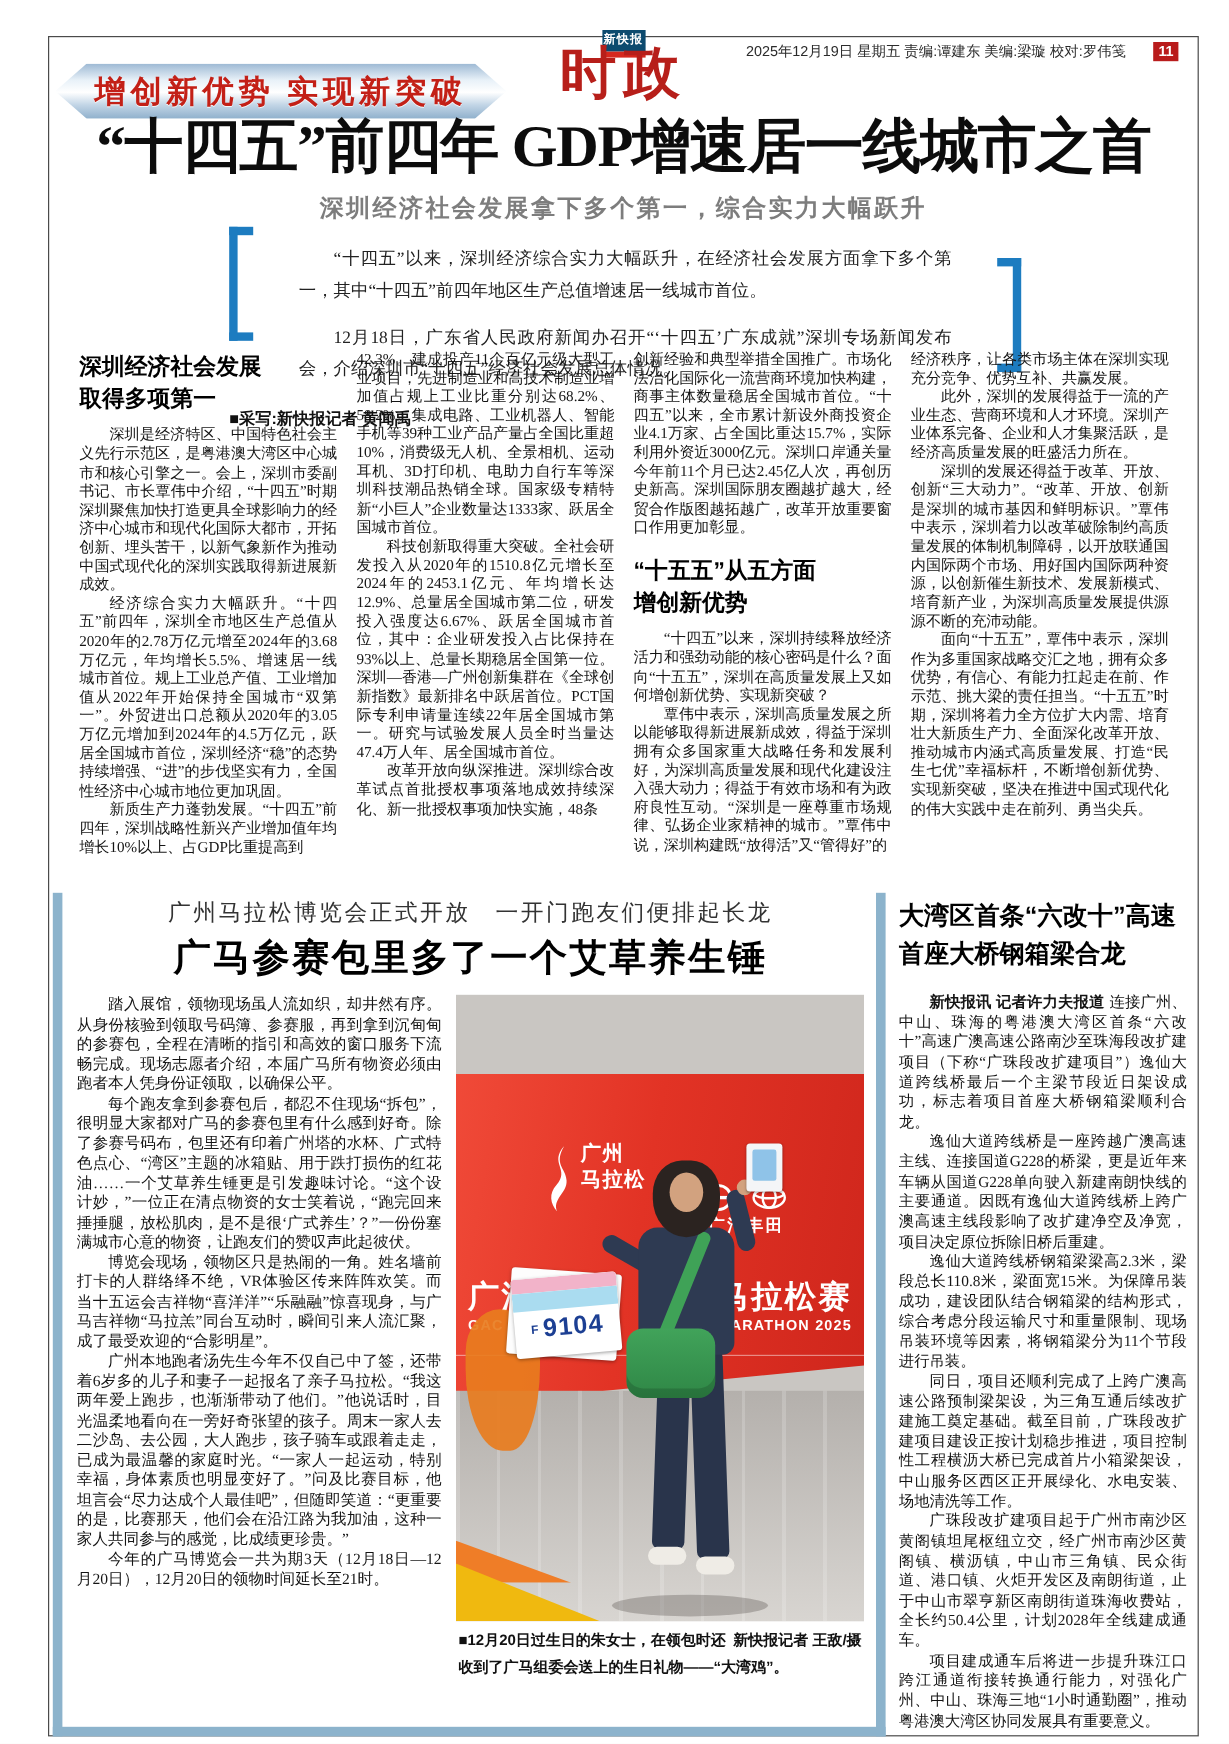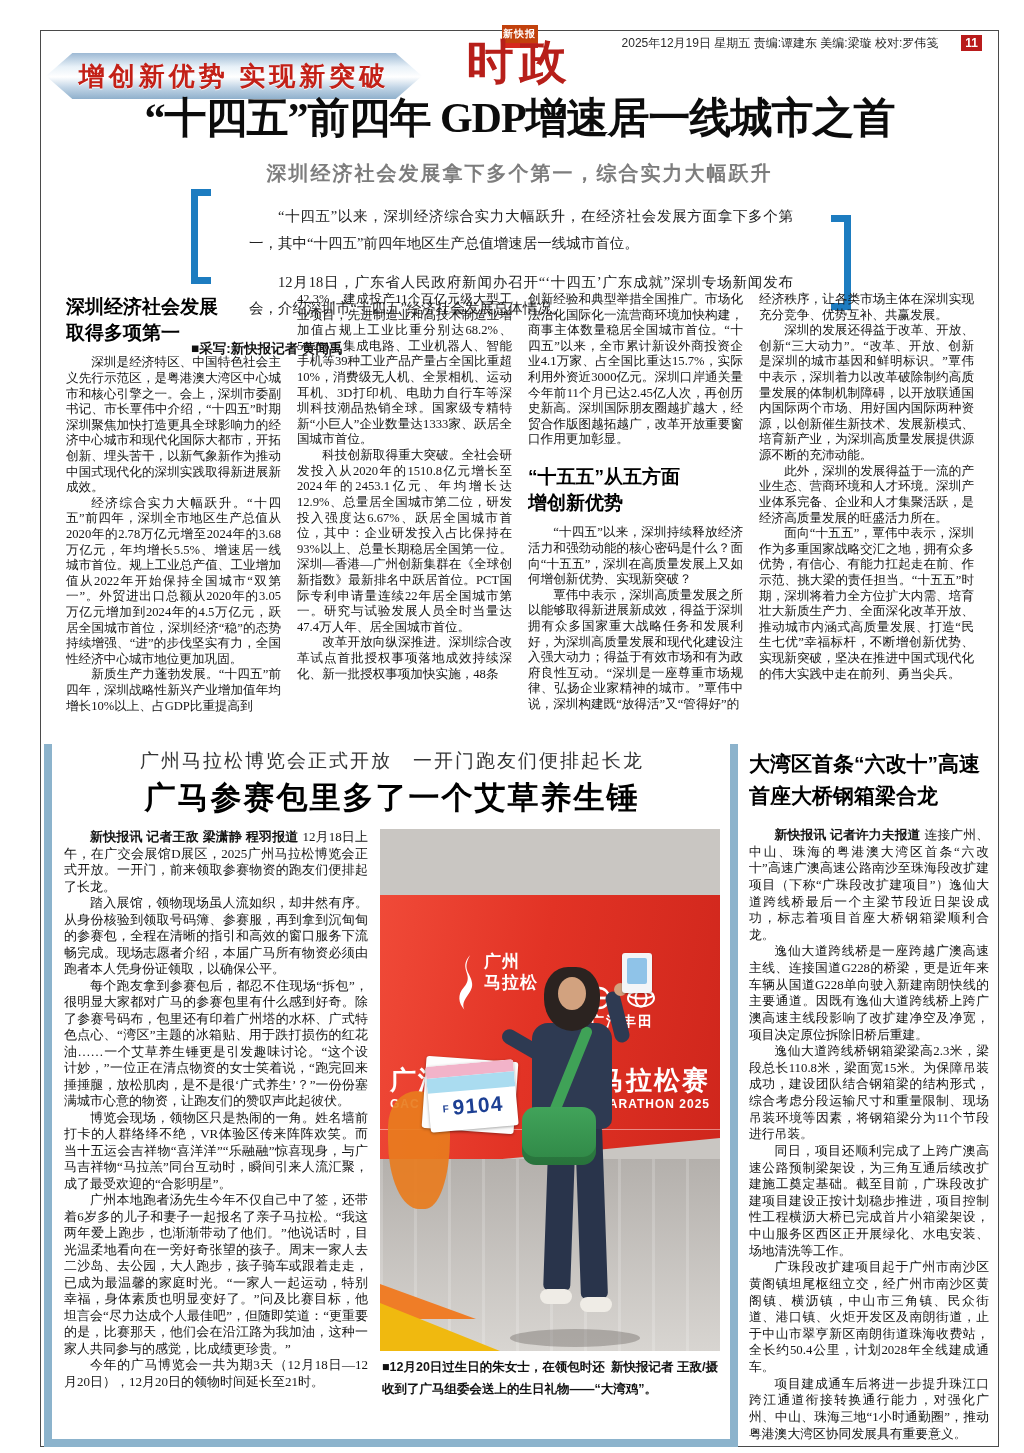--- a/index.html
+++ b/index.html
@@ -2,34 +2,34 @@
 <html><head>
 <meta charset="utf-8">
 <style>
   html,body{margin:0;padding:0;background:#f6f6f4;}
   body{width:1024px;height:1453px;position:relative;overflow:hidden;
        font-family:"Liberation Serif","DejaVu Serif",serif;color:#1a1a1a;background:#ffffff;}
   .sans{font-family:"Liberation Sans","DejaVu Sans",sans-serif;}
   .page{position:absolute;left:40px;top:30px;width:959px;height:1417px;border:1px solid #4a4a4a;background:#fff;box-sizing:border-box;}
 
   
-  .logo{position:absolute;left:0;right:0;top:-6px;margin:0 auto;width:36px;height:18px;background:#c2410c;color:#fff;
+  .logo{position:absolute;left:0;right:0;top:-6px;margin:0 auto;width:36px;height:18px;background:#0c4a6e;color:#fff;
         font-family:"Liberation Sans",sans-serif;font-size:10px;font-weight:700;text-align:center;line-height:18px;letter-spacing:1px;}
   .logo-strip{position:absolute;left:0;top:18px;width:36px;height:5px;background:#d6281e;}
   .dateline{position:absolute;right:16px;top:4px;font-size:12px;color:#2b2b2b;font-family:"Liberation Sans",sans-serif;}
   .pagenum{display:inline-block;background:#b91c1c;color:#fff;font-weight:700;padding:0 4px;margin-left:23px;font-size:12px;line-height:16px;}
   .section-title{position:absolute;left:0;right:0;top:8px;text-align:center;font-size:47px;font-weight:900;color:#b71f1a;letter-spacing:6px;line-height:1;}
   .banner{position:absolute;left:5px;top:22px;width:376px;height:46px;
           background:linear-gradient(180deg,#9db9d4 0%,#e8f1f8 30%,#ffffff 52%,#c2d5e6 75%,#8fb0cc 100%);
           clip-path:polygon(0 50%,7% 0,93% 0,100% 50%,93% 100%,7% 100%);
           display:flex;align-items:center;justify-content:center;}
   .banner span{font-size:26px;font-weight:900;color:#c32017;letter-spacing:4px;text-shadow:0 1px 0 rgba(255,255,255,.8);}
 
   
-  .headline{position:absolute;left:8px;right:8px;top:64px;text-align:center;font-size:42px;font-weight:900;color:#0c0c0c;letter-spacing:-1px;line-height:1.1;white-space:nowrap;}
+  .headline{position:absolute;left:8px;right:8px;top:64px;text-align:center;font-size:49px;font-weight:900;color:#0c0c0c;letter-spacing:-1px;line-height:1.1;white-space:nowrap;}
   .deck{position:absolute;left:0;right:0;top:129px;text-align:center;font-size:20px;color:#7d7d7d;letter-spacing:2px;font-weight:600;}
   .intro-wrap{position:absolute;left:150px;top:156px;width:660px;}
   .bracket{position:absolute;width:20px;height:95px;border:7px solid #1d7cc0;box-sizing:border-box;}
   .bracket.l{border-right:none;left:0;top:2px;}
   .bracket.r{border-left:none;right:0;top:28px;}
   .intro-text{padding:4px 46px 0 46px;font-size:14.5px;line-height:1.85;text-align:justify;color:#222;}
   .intro-text p{margin:12px;text-indent:2em;}
   .intro-byline{padding:6px 60px 0 0;font-family:"Liberation Sans",sans-serif;font-weight:700;font-size:13.5px;color:#111;}
 
   .cols{position:absolute;left:25px;top:261px;width:908px;height:442px;display:flex;gap:16px;overflow:hidden;}
@@ -156,32 +156,31 @@
     </div>
     <div class="col">
       <p class="cont">创新经验和典型举措全国推广。市场化法治化国际化一流营商环境加快构建，商事主体数量稳居全国城市首位。“十四五”以来，全市累计新设外商投资企业4.1万家、占全国比重达15.7%，实际利用外资近3000亿元。深圳口岸通关量今年前11个月已达2.45亿人次，再创历史新高。深圳国际朋友圈越扩越大，经贸合作版图越拓越广，改革开放重要窗口作用更加彰显。</p>
       <div class="colhead mid">“十五五”从五方面
 增创新优势</div>
       <p>“十四五”以来，深圳持续释放经济活力和强劲动能的核心密码是什么？面向“十五五”，深圳在高质量发展上又如何增创新优势、实现新突破？</p>
       <p>覃伟中表示，深圳高质量发展之所以能够取得新进展新成效，得益于深圳拥有众多国家重大战略任务和发展利好，为深圳高质量发展和现代化建设注入强大动力；得益于有效市场和有为政府良性互动。“深圳是一座尊重市场规律、弘扬企业家精神的城市。”覃伟中说，深圳构建既“放得活”又“管得好”的</p>
     </div>
     <div class="col">
       <p class="cont">经济秩序，让各类市场主体在深圳实现充分竞争、优势互补、共赢发展。</p>
+      <p>此外，深圳的发展得益于一流的产业生态、营商环境和人才环境。深圳产业体系完备、企业和人才集聚活跃，是经济高质量发展的旺盛活力所在。</p>
       <p>深圳的发展还得益于改革、开放、创新“三大动力”。“改革、开放、创新是深圳的城市基因和鲜明标识。”覃伟中表示，深圳着力以改革破除制约高质量发展的体制机制障碍，以开放联通国内国际两个市场、用好国内国际两种资源，以创新催生新技术、发展新模式、培育新产业，为深圳高质量发展提供源源不断的充沛动能。</p>
-      <p>此外，深圳的发展得益于一流的产业生态、营商环境和人才环境。深圳产业体系完备、企业和人才集聚活跃，是经济高质量发展的旺盛活力所在。</p>
       <p>面向“十五五”，覃伟中表示，深圳作为多重国家战略交汇之地，拥有众多优势，有信心、有能力扛起走在前、作示范、挑大梁的责任担当。“十五五”时期，深圳将着力全方位扩大内需、培育壮大新质生产力、全面深化改革开放、推动城市内涵式高质量发展、打造“民生七优”幸福标杆，不断增创新优势、实现新突破，坚决在推进中国式现代化的伟大实践中走在前列、勇当尖兵。</p>
     </div>
   </div>
 
   <div class="feature">
     <div class="kicker">广州马拉松博览会正式开放　一开门跑友们便排起长龙</div>
     <div class="fheadline">广马参赛包里多了一个艾草养生锤</div>
     <div class="frow">
       <div class="ftext">
-        <p><b class="lead-in">新快报讯 记者王敌 梁潇静 程羽报道</b><span>12月18日上午，在广交会展馆D展区，2025广州马拉松博览会正式开放。一开门，前来领取参赛物资的跑友们便排起了长龙。</span></p>
         <p>踏入展馆，领物现场虽人流如织，却井然有序。从身份核验到领取号码簿、参赛服，再到拿到沉甸甸的参赛包，全程在清晰的指引和高效的窗口服务下流畅完成。现场志愿者介绍，本届广马所有物资必须由跑者本人凭身份证领取，以确保公平。</p>
         <p>每个跑友拿到参赛包后，都忍不住现场“拆包”，很明显大家都对广马的参赛包里有什么感到好奇。除了参赛号码布，包里还有印着广州塔的水杯、广式特色点心、“湾区”主题的冰箱贴、用于跌打损伤的红花油……一个艾草养生锤更是引发趣味讨论。“这个设计妙，”一位正在清点物资的女士笑着说，“跑完回来捶捶腿，放松肌肉，是不是很‘广式养生’？”一份份塞满城市心意的物资，让跑友们的赞叹声此起彼伏。</p>
         <p>博览会现场，领物区只是热闹的一角。姓名墙前打卡的人群络绎不绝，VR体验区传来阵阵欢笑。而当十五运会吉祥物“喜洋洋”“乐融融”惊喜现身，与广马吉祥物“马拉羔”同台互动时，瞬间引来人流汇聚，成了最受欢迎的“合影明星”。</p>
         <p>广州本地跑者汤先生今年不仅自己中了签，还带着6岁多的儿子和妻子一起报名了亲子马拉松。“我这两年爱上跑步，也渐渐带动了他们。”他说话时，目光温柔地看向在一旁好奇张望的孩子。周末一家人去二沙岛、去公园，大人跑步，孩子骑车或跟着走走，已成为最温馨的家庭时光。“一家人一起运动，特别幸福，身体素质也明显变好了。”问及比赛目标，他坦言会“尽力达成个人最佳吧”，但随即笑道：“更重要的是，比赛那天，他们会在沿江路为我加油，这种一家人共同参与的感觉，比成绩更珍贵。”</p>
         <p>今年的广马博览会一共为期3天（12月18日—12月20日），12月20日的领物时间延长至21时。</p>
       </div>
       <div class="fphoto">
         <div class="photo-box">
           <div class="ph-truss"></div>
           <div class="ph-wall"></div>

